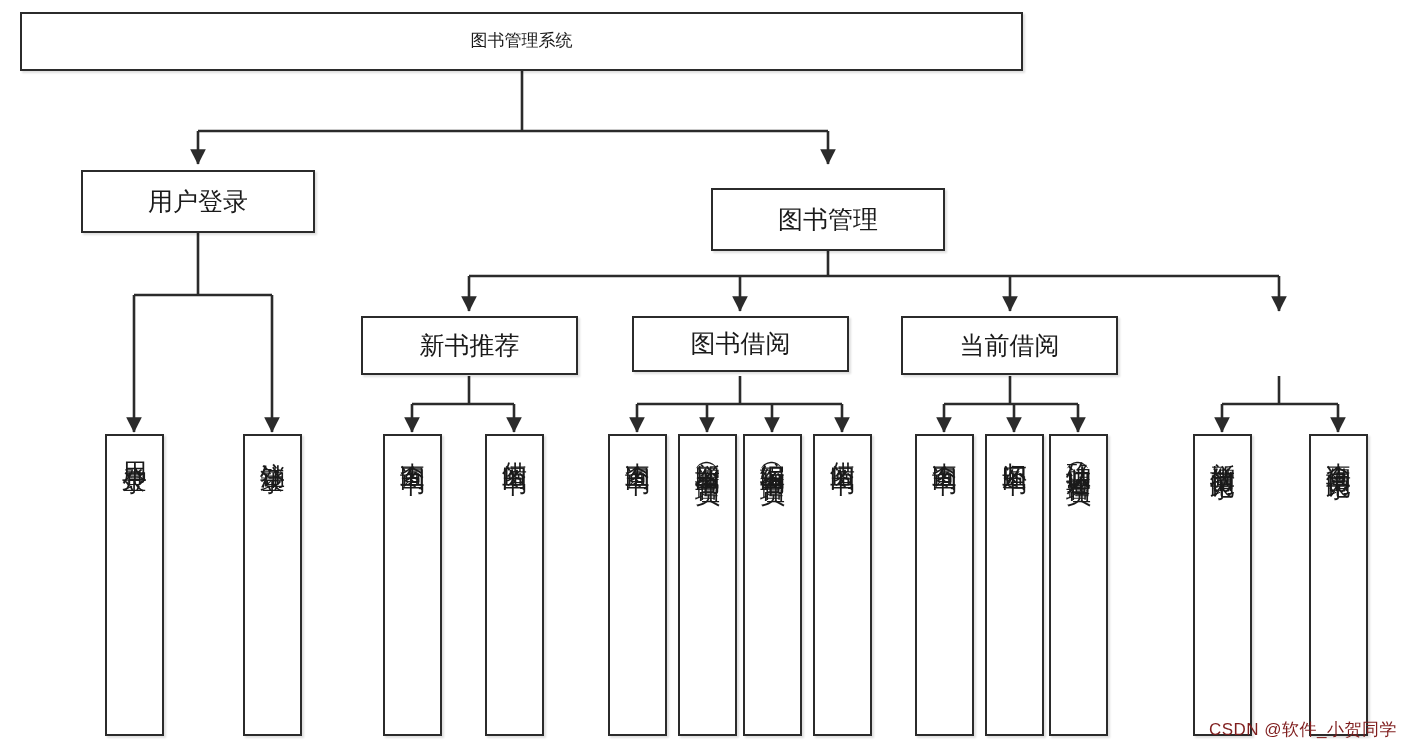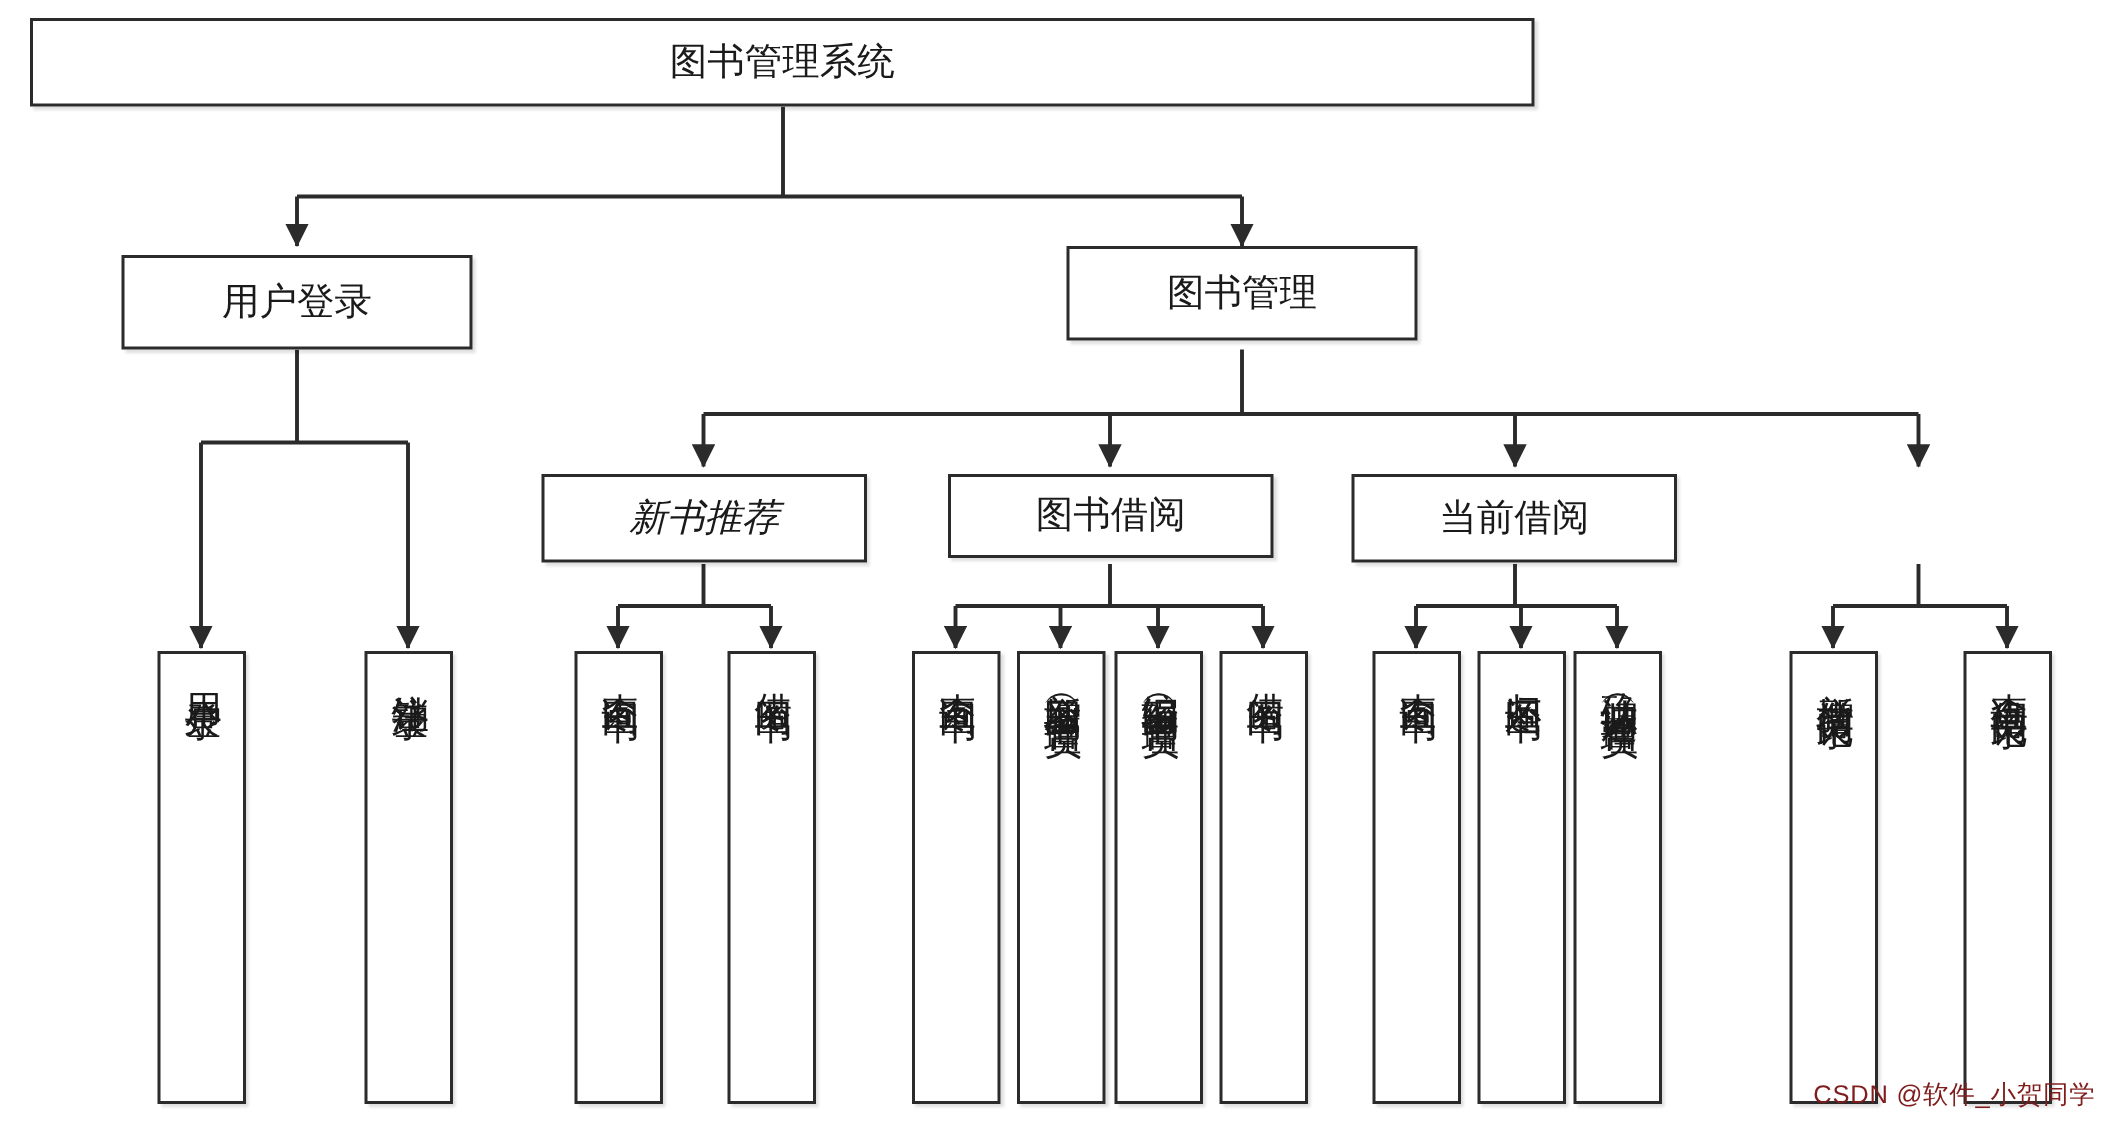--- a/index.html
+++ b/index.html
@@ -38,21 +38,21 @@
   .node .label {
     display: block;
     text-align: center;
     line-height: 1.18;
     white-space: pre;
   }
   .node.h .label {
     font-size: 25px;
   }
   .node.root .label {
-    font-size: 25px;
+    font-size: 17px;
   }
   .node.v {
     align-items: flex-start;
     justify-content: center;
     padding-top: 6px;
   }
   .node.v .label {
     writing-mode: vertical-rl;
     text-orientation: upright;
     font-size: 25px;
@@ -128,25 +128,25 @@
     </g>
   </svg>
 
   <div class="node root" style="left:20px; top:12px; width:1003px; height:59px;">
     <span class="label">图书管理系统</span>
   </div>
 
   <div class="node h" style="left:81px; top:170px; width:234px; height:63px;">
     <span class="label">用户登录</span>
   </div>
-  <div class="node h" style="left:711px; top:164px; width:234px; height:63px;">
+  <div class="node h" style="left:711px; top:188px; width:234px; height:63px;">
     <span class="label">图书管理</span>
   </div>
 
-  <div class="node h" style="left:361px; top:316px; width:217px; height:59px;font-style:italic;">
+  <div class="node h" style="left:361px; top:316px; width:217px; height:59px;">
     <span class="label">新书推荐</span>
   </div>
   <div class="node h" style="left:632px; top:316px; width:217px; height:56px;">
     <span class="label">图书借阅</span>
   </div>
   <div class="node h" style="left:901px; top:316px; width:217px; height:59px;">
     <span class="label">当前借阅</span>
   </div>
 
   <div class="node v" style="left:105px; top:434px; width:59px; height:302px;">

